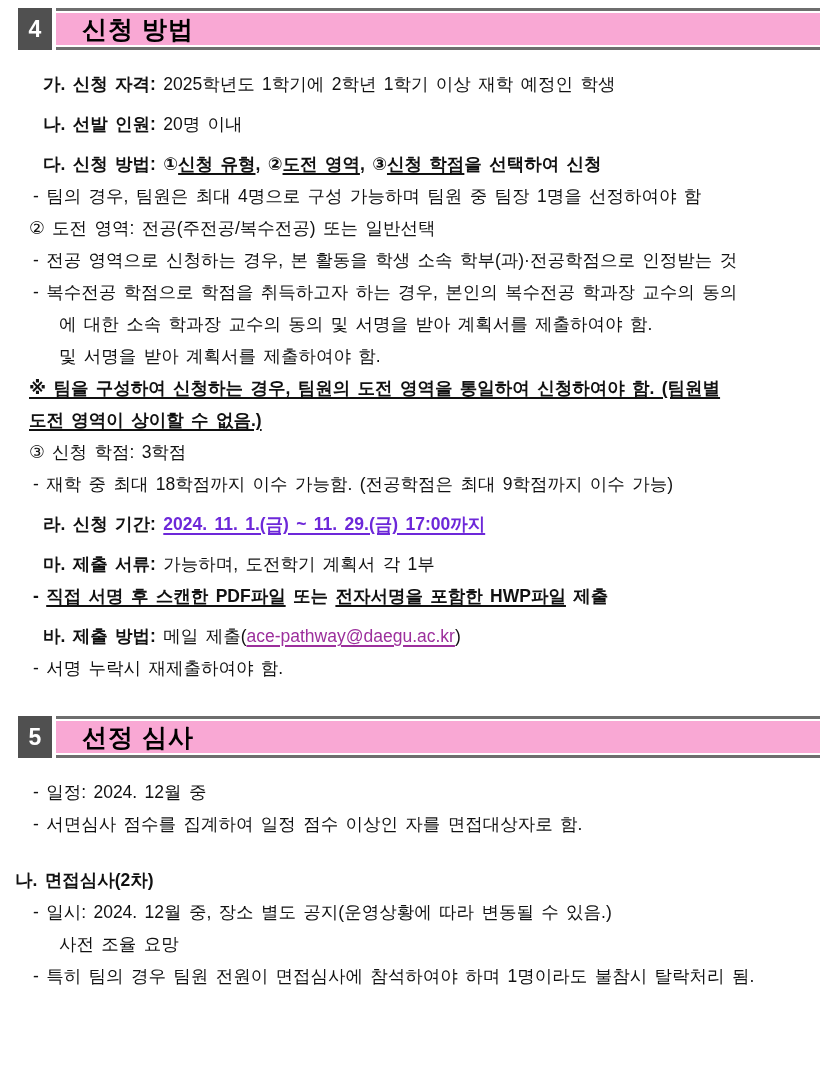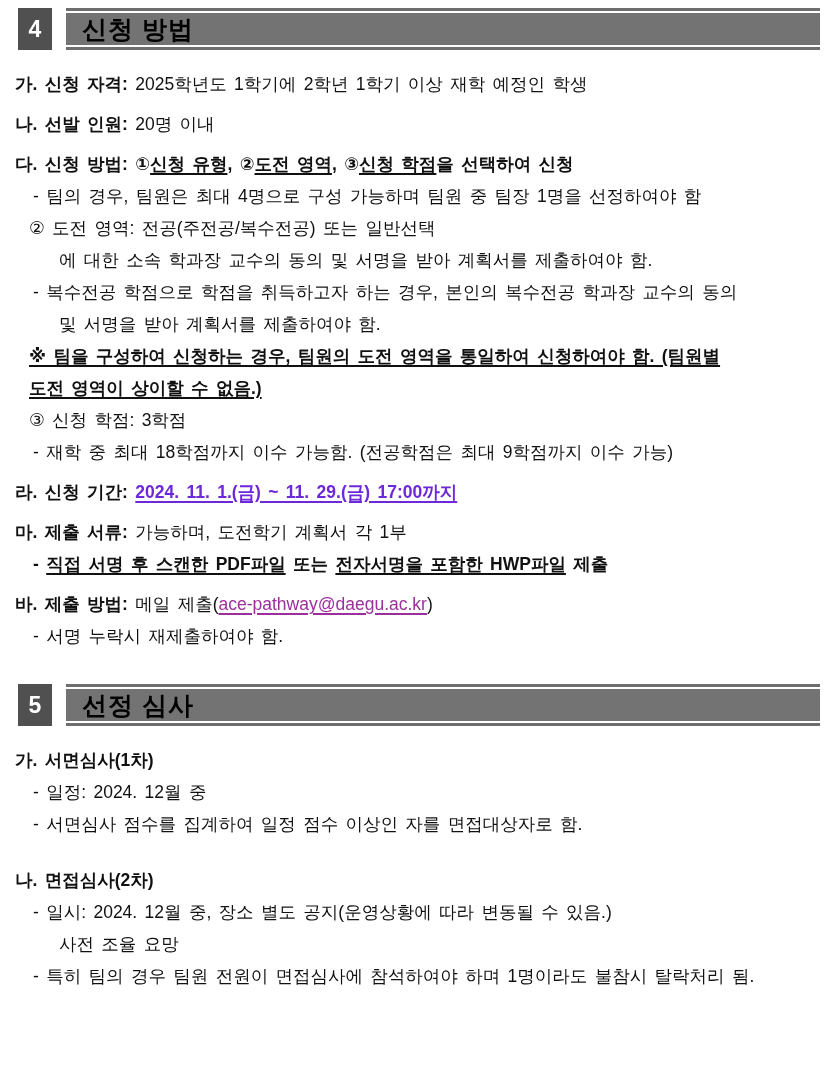--- a/index.html
+++ b/index.html
@@ -10,35 +10,35 @@
   }
   .page{padding:8px 15px 0 15px;box-sizing:border-box;}
   
   .sec-header{display:flex;align-items:stretch;height:42px;margin-left:3px;margin-right:0;}
   .sec-num{
     width:34px;background:#505050;color:#ffffff;
     display:flex;align-items:center;justify-content:center;
     font-size:23px;font-weight:bold;flex:0 0 auto;
   }
   .sec-banner{
-    flex:1;margin-left:14px;background:#737373;
+    flex:1;margin-left:4px;background:#f9a8d4;
     border-top:3px solid #6e6e6e;border-bottom:3px solid #6e6e6e;
     box-shadow:inset 0 2px 0 #ffffff,inset 0 -2px 0 #ffffff;
-    display:flex;align-items:center;padding-left:16px;box-sizing:border-box;
+    display:flex;align-items:center;padding-left:26px;box-sizing:border-box;
   }
   .sec-title{font-size:25px;font-weight:bold;letter-spacing:1px;color:#000;}
   .sec-gap{margin-top:32px;}
   
   .sec-body{margin-top:18px;}
   .line{font-size:17.5px;line-height:32px;white-space:pre-wrap;word-spacing:2.5px;}
   .i0{padding-left:0;}
   .i1{padding-left:14px;}
   .i2{padding-left:18px;}
   .i3{padding-left:44px;}
-  .g1{margin-top:8px;}
+  .g1{margin-top:8px;margin-left:28px;}
   .g2{margin-top:24px;}
   .b{font-weight:bold;}
   .u{text-decoration:underline;text-underline-offset:3px;text-decoration-thickness:1.5px;}
   .c-blue{color:#6d28d9;}
   .c-purple{color:#9c2f9c;}
   a.email{cursor:pointer;}
 </style>
 </head>
 <body>
 
@@ -48,41 +48,41 @@
       <div class="sec-banner">
         <span class="sec-title">신청 방법</span>
       </div>
     </div>
     <div class="sec-body">
       <div class="line i0 g1"><span class="b">가. 신청 자격:</span><span class=""> 2025학년도 1학기에 2학년 1학기 이상 재학 예정인 학생</span></div>
       <div class="line i0 g1"><span class="b">나. 선발 인원:</span><span class=""> 20명 이내</span></div>
       <div class="line i0 g1"><span class="b">다. 신청 방법: </span><span class="b">①</span><span class="b u">신청 유형</span><span class="b">, </span><span class="b">②</span><span class="b u">도전 영역</span><span class="b">, </span><span class="b">③</span><span class="b u">신청 학점</span><span class="b">을 선택하여 신청</span></div>
       <div class="line i2"><span class="">- 팀의 경우, 팀원은 최대 4명으로 구성 가능하며 팀원 중 팀장 1명을 선정하여야 함</span></div>
       <div class="line i1"><span class="">② 도전 영역: 전공(주전공/복수전공) 또는 일반선택</span></div>
+      <div class="line i2"><span class="">- 전공 영역으로 신청하는 경우, 본 활동을 학생 소속 학부(과)·전공학점으로 인정받는 것</span></div>
+      <div class="line i2"><span class="">- 복수전공 학점으로 학점을 취득하고자 하는 경우, 본인의 복수전공 학과장 교수의 동의</span></div>
       <div class="line i3"><span class="">에 대한 소속 학과장 교수의 동의 및 서명을 받아 계획서를 제출하여야 함.</span></div>
-      <div class="line i2"><span class="">- 복수전공 학점으로 학점을 취득하고자 하는 경우, 본인의 복수전공 학과장 교수의 동의</span></div>
       <div class="line i3"><span class="">및 서명을 받아 계획서를 제출하여야 함.</span></div>
       <div class="line i1"><span class="b u">※ 팀을 구성하여 신청하는 경우, 팀원의 도전 영역을 통일하여 신청하여야 함. (팀원별</span></div>
       <div class="line i1"><span class="b u">도전 영역이 상이할 수 없음.)</span></div>
       <div class="line i1"><span class="">③ 신청 학점: 3학점</span></div>
       <div class="line i2"><span class="">- 재학 중 최대 18학점까지 이수 가능함. (전공학점은 최대 9학점까지 이수 가능)</span></div>
       <div class="line i0 g1"><span class="b">라. 신청 기간: </span><span class="b u c-blue">2024. 11. 1.(금) ~ 11. 29.(금) 17:00까지</span></div>
       <div class="line i0 g1"><span class="b">마. 제출 서류:</span><span class=""> 가능하며, 도전학기 계획서 각 1부</span></div>
       <div class="line i2"><span class="b">- </span><span class="b u">직접 서명 후 스캔한 PDF파일</span><span class="b"> 또는 </span><span class="b u">전자서명을 포함한 HWP파일</span><span class="b"> 제출</span></div>
       <div class="line i0 g1"><span class="b">바. 제출 방법:</span><span class=""> 메일 제출(</span><a class="u c-purple email">ace-pathway@daegu.ac.kr</a><span class="">)</span></div>
       <div class="line i2"><span class="">- 서명 누락시 재제출하여야 함.</span></div>
     </div>
     <div class="sec-header sec-gap">
       <div class="sec-num">5</div>
       <div class="sec-banner">
         <span class="sec-title">선정 심사</span>
       </div>
     </div>
     <div class="sec-body">
-      <div class="line i0 g1"><span class="b">가. 서면심사(1차)</span></div>
       <div class="line i2"><span class="">- 일정: 2024. 12월 중</span></div>
       <div class="line i2"><span class="">- 서면심사 점수를 집계하여 일정 점수 이상인 자를 면접대상자로 함.</span></div>
       <div class="line i0 g2"><span class="b">나. 면접심사(2차)</span></div>
       <div class="line i2"><span class="">- 일시: 2024. 12월 중, 장소 별도 공지(운영상황에 따라 변동될 수 있음.)</span></div>
       <div class="line i3"><span class="">사전 조율 요망</span></div>
       <div class="line i2"><span class="">- 특히 팀의 경우 팀원 전원이 면접심사에 참석하여야 하며 1명이라도 불참시 탈락처리 됨.</span></div>
     </div>
   </div>
 
 </body></html>

